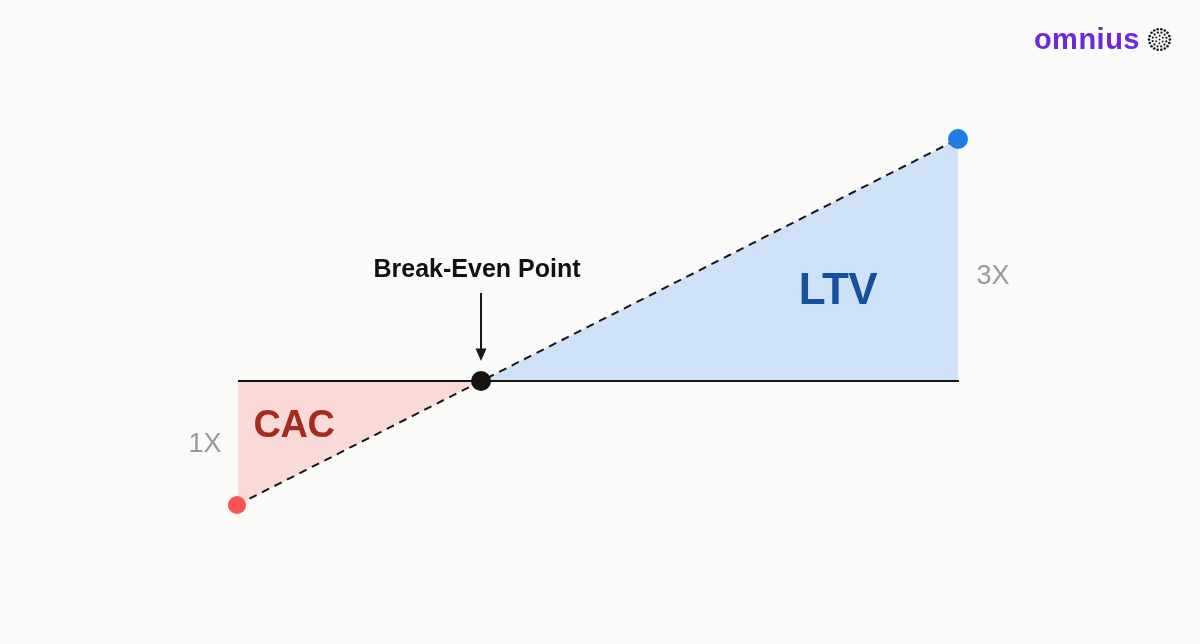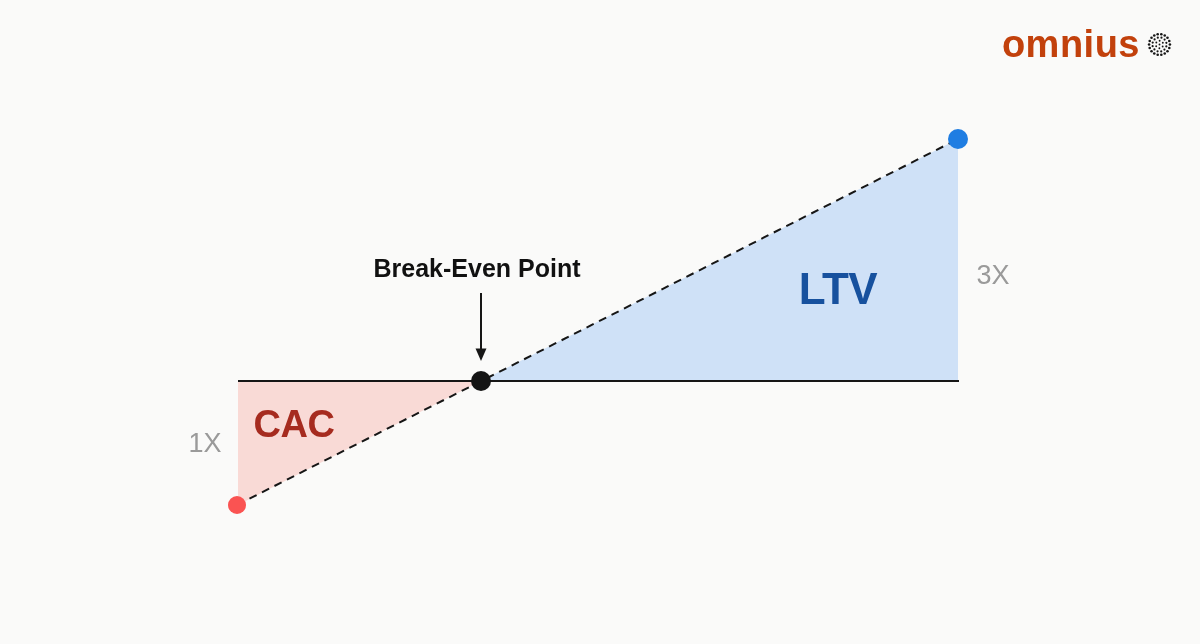--- a/index.html
+++ b/index.html
@@ -9,22 +9,22 @@
     font-family: "Liberation Sans", "DejaVu Sans", sans-serif;
     overflow: hidden;
   }
   .stage { position: relative; width: 1200px; height: 644px; }
 
   .logo {
     position: absolute; top: 25px; right: 28px;
     display: flex; align-items: center; gap: 7px;
   }
   .logo-text {
-    color: #c2410c;
-    font-size: 38px;
+    color: #6d28d9;
+    font-size: 29px;
     font-weight: 700;
     letter-spacing: 0.5px;
     line-height: 1;
   }
   .logo-icon { width: 25px; height: 25px; display: block; }
 
   .diagram-svg { position: absolute; left: 0; top: 0; }
 
   text { font-family: "Liberation Sans", "DejaVu Sans", sans-serif; }
   .t-annotation { font-size: 25px; font-weight: 600; }

